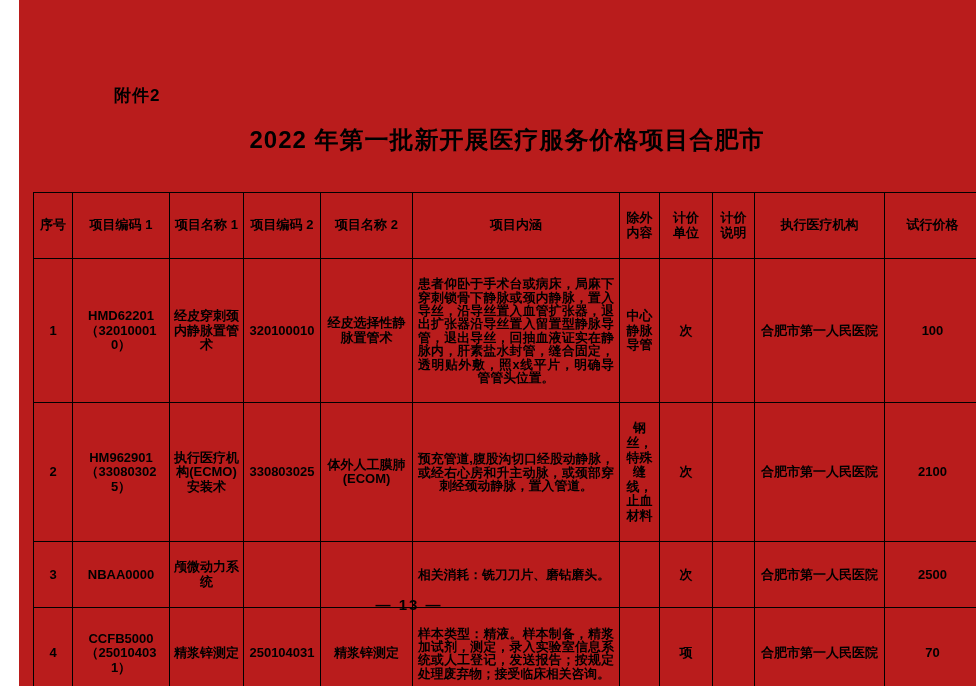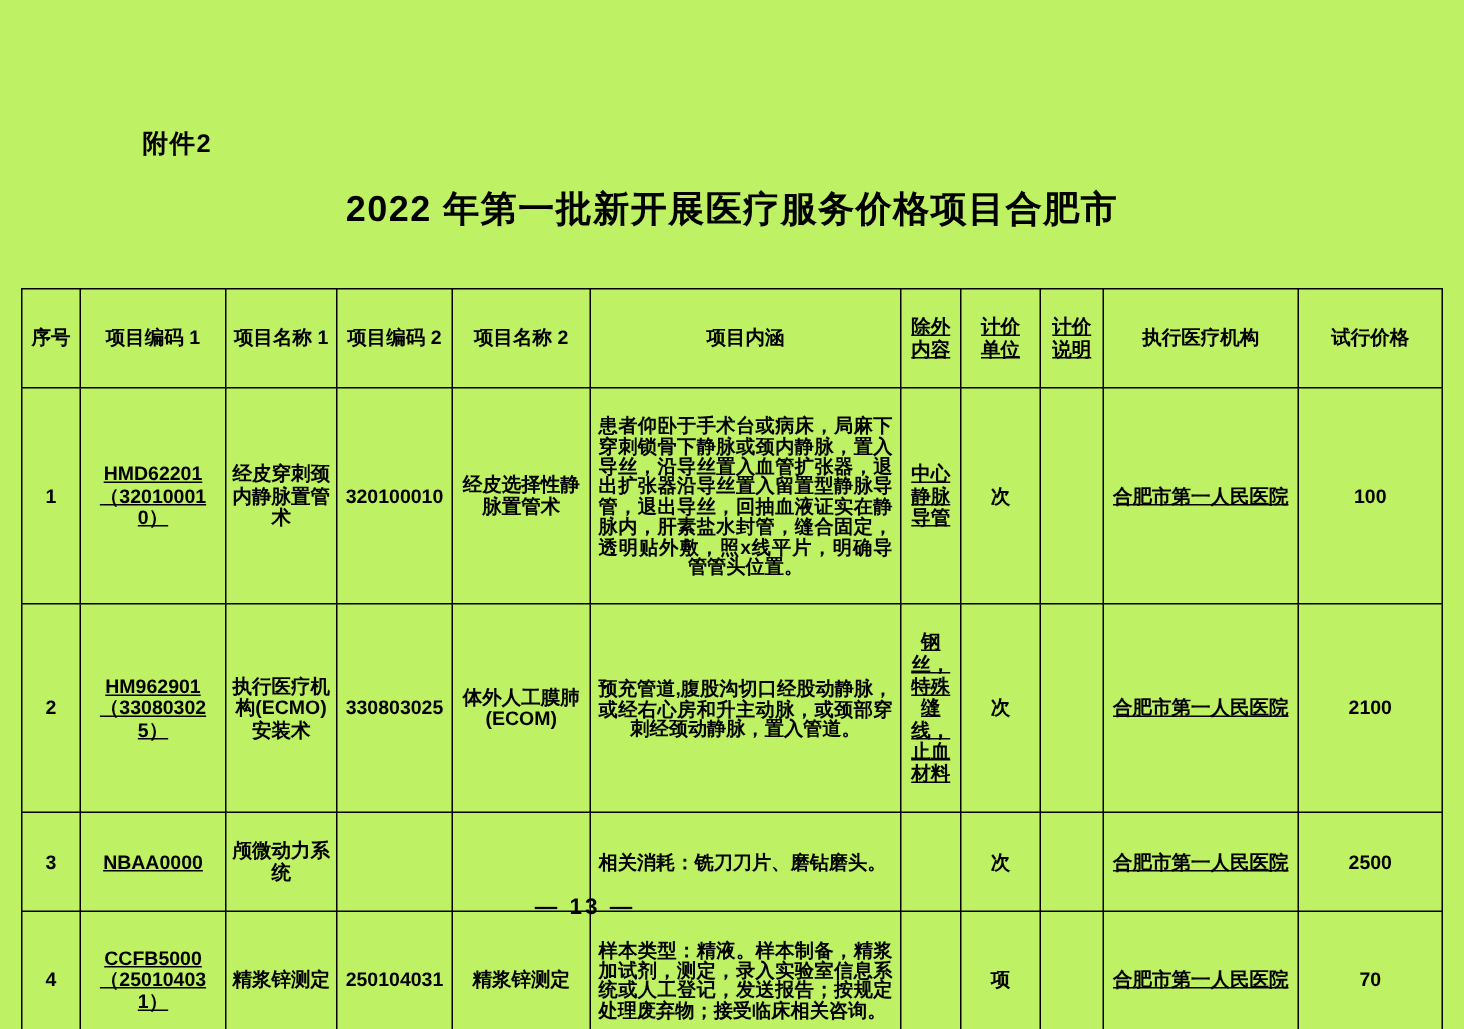--- a/index.html
+++ b/index.html
@@ -1,48 +1,48 @@
 <!DOCTYPE html>
 <html><head>
 <meta charset="utf-8">
 <style>
   html,body{margin:0;padding:0;}
   body{
     width:976px;height:686px;background:#ffffff;
     font-family:"Liberation Sans","DejaVu Sans",sans-serif;
     font-weight:bold;color:#000;position:relative;overflow:hidden;
   }
-  .doc{position:absolute;inset:0;background:#bef264;}
+  .doc{position:absolute;inset:0;background:#b91c1c;margin-left:19px;}
   .attachment{position:absolute;left:95px;top:84px;font-size:17px;letter-spacing:1px;}
   .title{position:absolute;left:0;top:122px;width:976px;text-align:center;
          font-size:24px;line-height:36px;letter-spacing:1px;}
   table.price-table{
     position:absolute;left:14px;top:192px;width:947px;
     border-collapse:collapse;table-layout:fixed;
   }
   .price-table th,.price-table td{
     border:1.7px solid #000;
     padding:18px 3px;
     font-size:13px;line-height:1.12;
     text-align:center;vertical-align:middle;
     overflow:hidden;word-break:break-all;
     font-weight:bold;
   }
   .price-table thead tr{height:36px;}
   tr.r1{height:119px;}
   tr.r2{height:111px;}
   tr.r3{height:39px;}
   tr.r4{height:91px;}
-  .pre{white-space:pre-line;text-decoration:underline;}
+  .pre{white-space:pre-line;}
   td.col-content{
     text-align:justify;text-justify:inter-character;
     font-size:12.8px;line-height:1.05;padding:18px 5px;
   }
   td.col-content.center-last{text-align-last:center;}
-  td.col-inst{padding:1px 2px;text-decoration:underline;}
+  td.col-inst{padding:1px 2px;}
   .footer{position:absolute;left:0;top:596px;width:780px;text-align:center;
           font-size:15px;letter-spacing:2px;}
 </style>
 </head>
 <body>
 
 <div class="doc">
 
   <div class="attachment">附件2</div>
 

